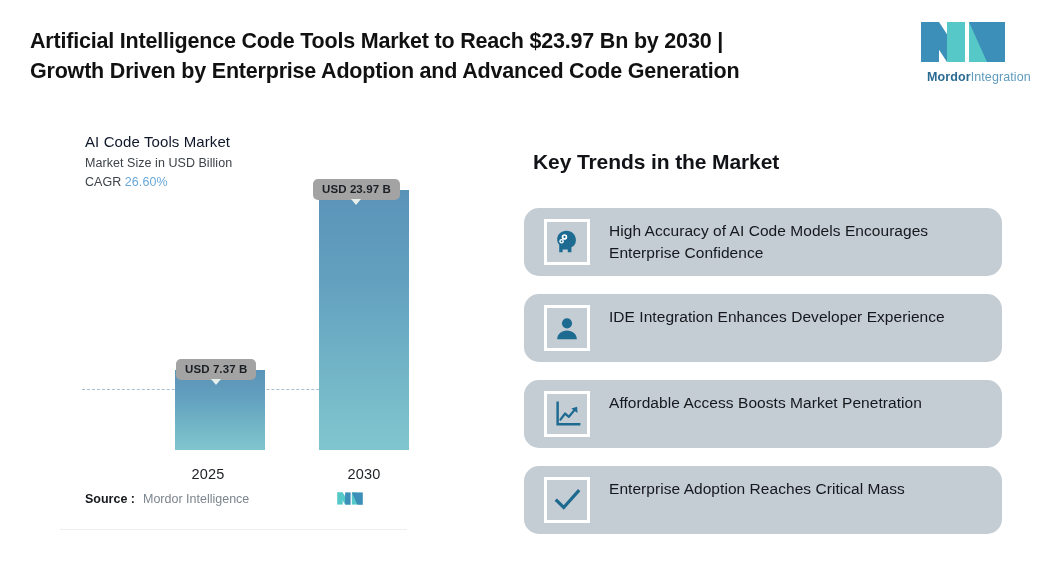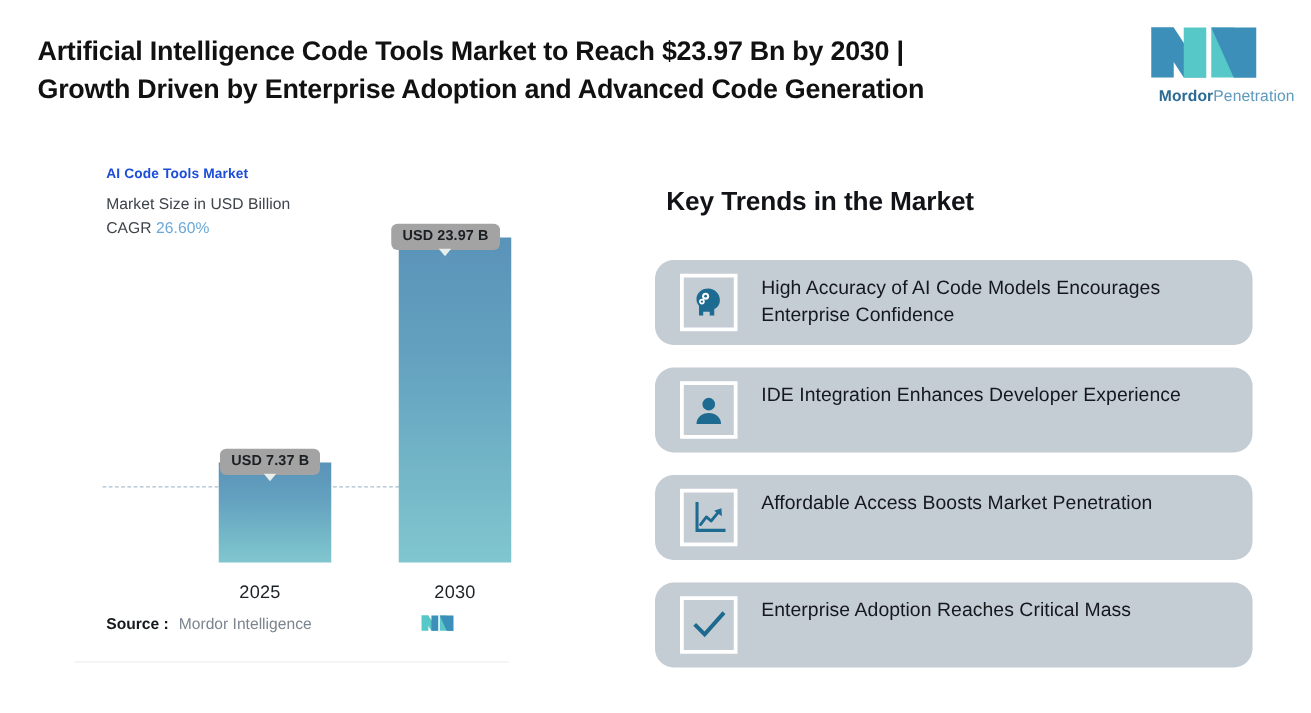--- a/index.html
+++ b/index.html
@@ -68,24 +68,24 @@
     position: absolute;
     left: 60px;
     top: 118px;
     width: 347px;
     height: 412px;
   }
   .chart-title {
     position: absolute;
     left: 25px;
     top: 15px;
-    font-size: 11px;
-    font-weight: bold;
+    font-size: 15px;
+    font-weight: normal;
     letter-spacing: 0.1px;
-    color: #1d4ed8;
+    color: #0f172a;
   }
   .chart-sub {
     position: absolute;
     left: 25px;
     top: 38px;
     font-size: 12.5px;
     color: #3d4349;
     letter-spacing: 0.05px;
   }
   .chart-cagr {
@@ -273,21 +273,21 @@
       <svg viewBox="0 0 92 48" width="92" height="48" aria-hidden="true">
         <polygon points="4,4 22,4 22,44 4,44" fill="#3b8fb8"></polygon>
         <polygon points="4,4 22,4 48,44 30,44" fill="#3b8fb8"></polygon>
         <polygon points="30,4 48,4 48,44 30,44" fill="#56c8c8"></polygon>
         <polygon points="52,4 70,4 70,44 52,44" fill="#56c8c8"></polygon>
         <polygon points="52,4 70,4 88,44 70,44" fill="#3b8fb8"></polygon>
         <polygon points="70,4 88,4 88,44 70,44" fill="#3b8fb8"></polygon>
       </svg>
     </div>
     <div class="logo-word">
-      <span class="b">Mordor</span><span class="n">Penetration</span>
+      <span class="b">Mordor</span><span class="n">Integration</span>
     </div>
   </div>
 </div>
 
 <div class="chart-panel">
 
   <div class="chart-title">AI  Code Tools Market</div>
   <div class="chart-sub">Market Size in USD Billion</div>
   <div class="chart-cagr">
     <span>CAGR</span>

